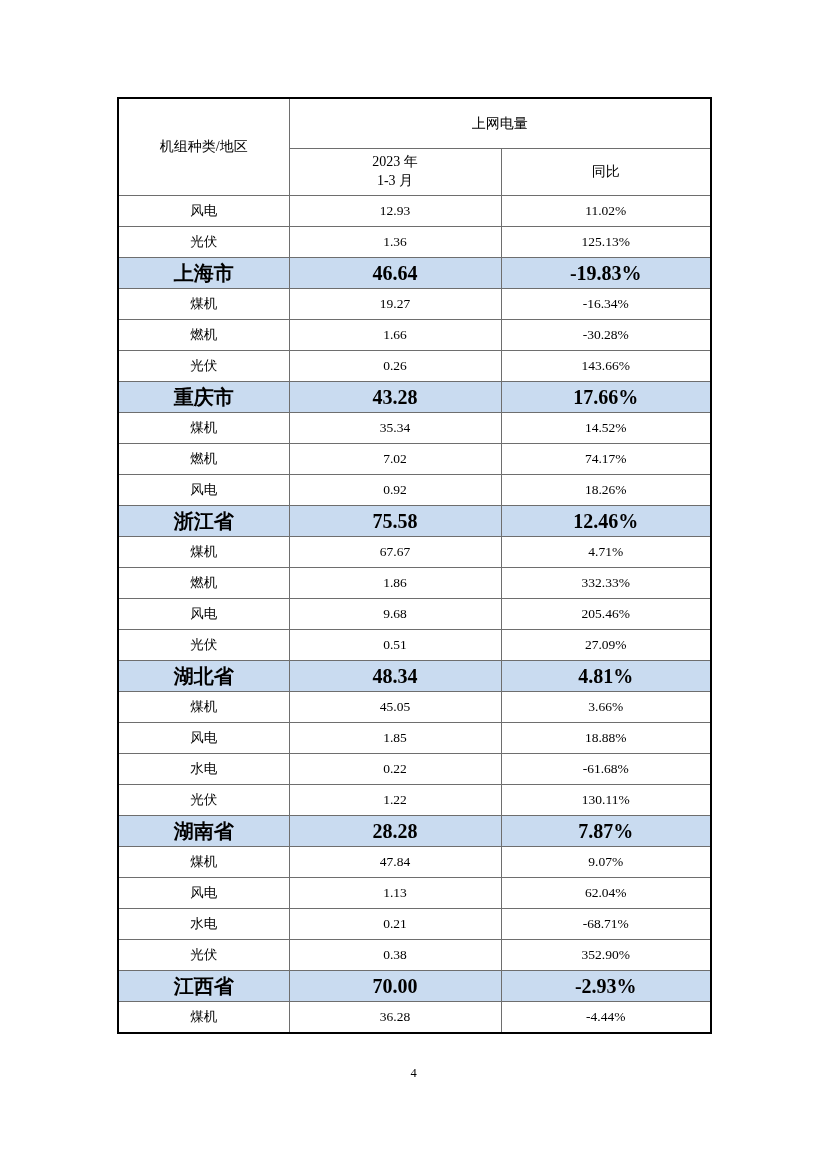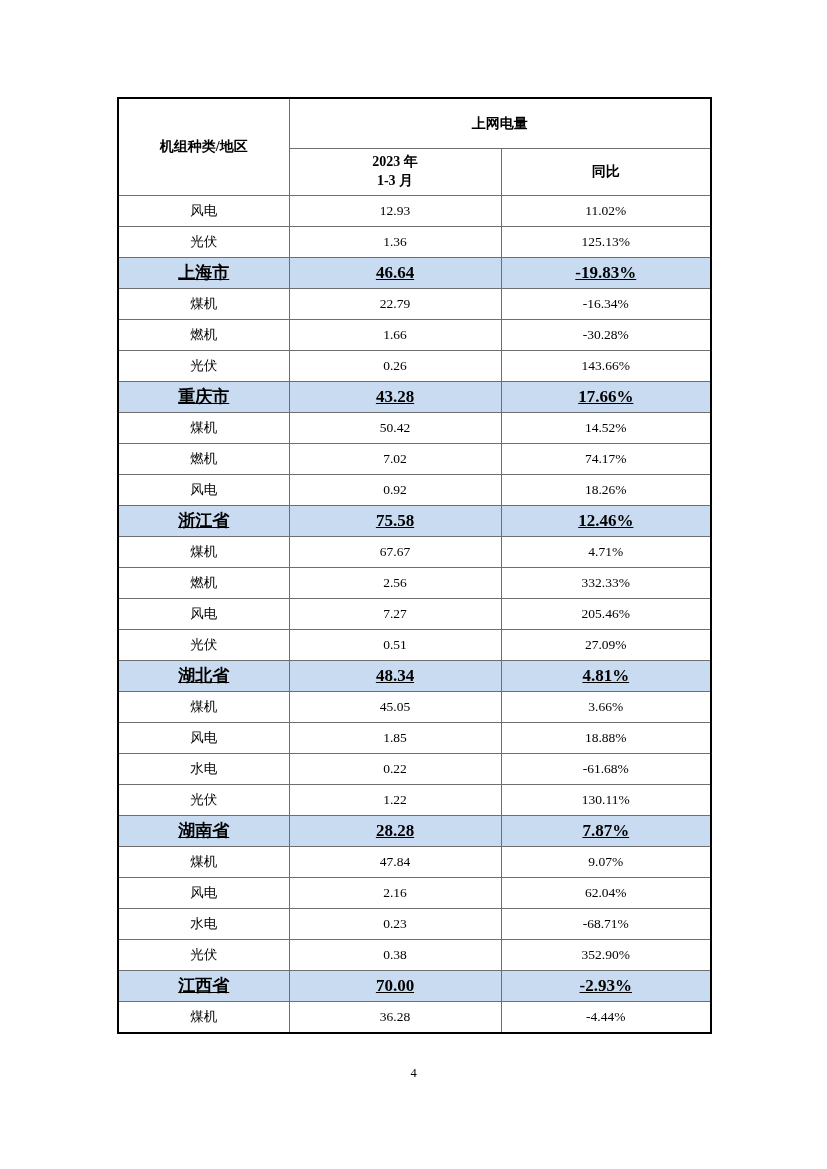--- a/index.html
+++ b/index.html
@@ -31,32 +31,31 @@
   table.power-table th,
   table.power-table td {
     border: 1px solid #6e6e6e;
     text-align: center;
     vertical-align: middle;
     padding: 0 2px;
     font-size: 13.5px;
     line-height: 1.25;
   }
   table.power-table thead th {
-    font-weight: bold;
+    font-weight: normal;
     font-size: 14px;
   }
   tr.hdr-group th { height: 49px; }
   tr.hdr-sub th { height: 46px; }
   th.period-cell div { line-height: 1.35; }
   table.power-table tbody td { height: 30px; }
   tr.region-row td {
     background: var(--hl, #c9dbf0);
     font-weight: bold;
-    font-size: 17px;
-    text-decoration: underline;
+    font-size: 20px;
   }
   .pagenum {
     position: absolute;
     left: 0;
     top: 1066px;
     width: 827px;
     text-align: center;
     font-size: 12.5px;
     font-family: "Liberation Serif", "DejaVu Serif", serif;
   }
@@ -96,41 +95,41 @@
     <td>1.36</td>
     <td>125.13%</td>
   </tr>
         <tr class="region-row">
     <td>上海市</td>
     <td>46.64</td>
     <td>-19.83%</td>
   </tr>
         <tr>
     <td>煤机</td>
-    <td>22.79</td>
+    <td>19.27</td>
     <td>-16.34%</td>
   </tr>
         <tr>
     <td>燃机</td>
     <td>1.66</td>
     <td>-30.28%</td>
   </tr>
         <tr>
     <td>光伏</td>
     <td>0.26</td>
     <td>143.66%</td>
   </tr>
         <tr class="region-row">
     <td>重庆市</td>
     <td>43.28</td>
     <td>17.66%</td>
   </tr>
         <tr>
     <td>煤机</td>
-    <td>50.42</td>
+    <td>35.34</td>
     <td>14.52%</td>
   </tr>
         <tr>
     <td>燃机</td>
     <td>7.02</td>
     <td>74.17%</td>
   </tr>
         <tr>
     <td>风电</td>
     <td>0.92</td>
@@ -141,26 +140,26 @@
     <td>75.58</td>
     <td>12.46%</td>
   </tr>
         <tr>
     <td>煤机</td>
     <td>67.67</td>
     <td>4.71%</td>
   </tr>
         <tr>
     <td>燃机</td>
-    <td>2.56</td>
+    <td>1.86</td>
     <td>332.33%</td>
   </tr>
         <tr>
     <td>风电</td>
-    <td>7.27</td>
+    <td>9.68</td>
     <td>205.46%</td>
   </tr>
         <tr>
     <td>光伏</td>
     <td>0.51</td>
     <td>27.09%</td>
   </tr>
         <tr class="region-row">
     <td>湖北省</td>
     <td>48.34</td>
@@ -191,26 +190,26 @@
     <td>28.28</td>
     <td>7.87%</td>
   </tr>
         <tr>
     <td>煤机</td>
     <td>47.84</td>
     <td>9.07%</td>
   </tr>
         <tr>
     <td>风电</td>
-    <td>2.16</td>
+    <td>1.13</td>
     <td>62.04%</td>
   </tr>
         <tr>
     <td>水电</td>
-    <td>0.23</td>
+    <td>0.21</td>
     <td>-68.71%</td>
   </tr>
         <tr>
     <td>光伏</td>
     <td>0.38</td>
     <td>352.90%</td>
   </tr>
         <tr class="region-row">
     <td>江西省</td>
     <td>70.00</td>

